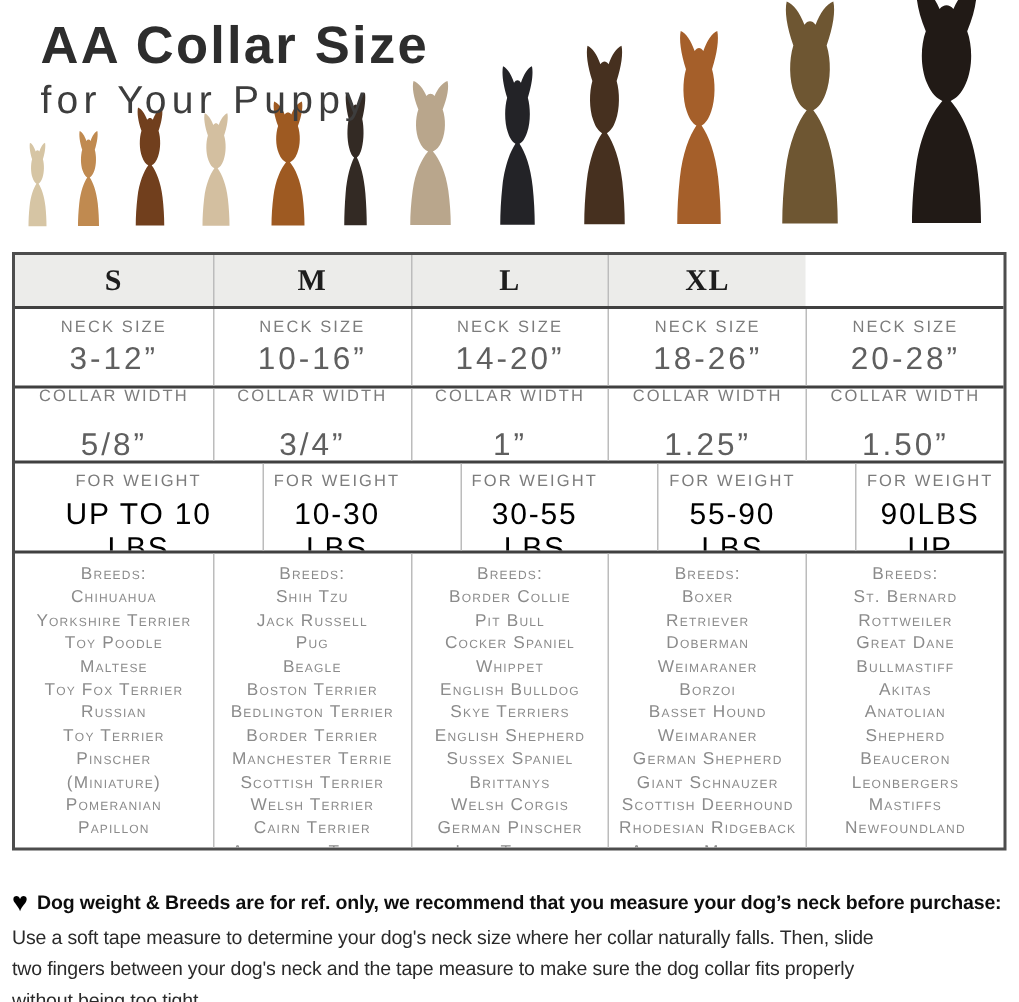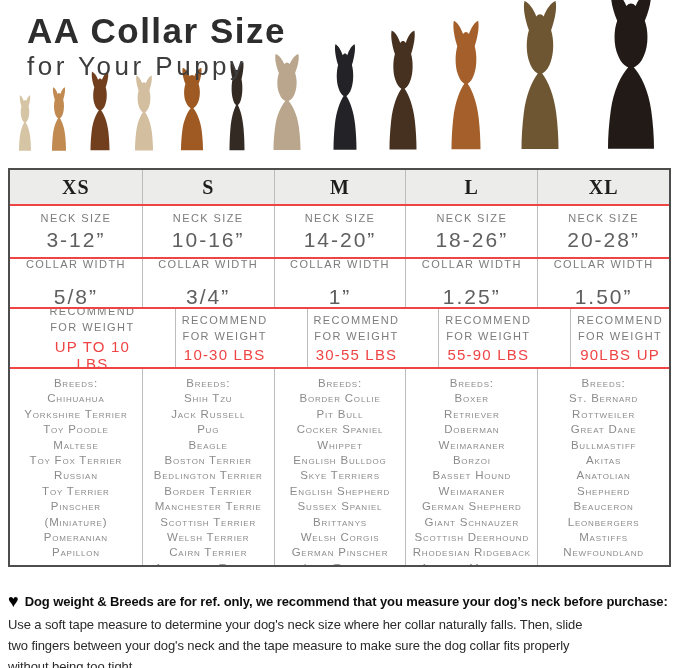--- a/index.html
+++ b/index.html
@@ -25,42 +25,42 @@
     z-index:1;
   }
   .dog{flex:0 0 auto;}
   .dog svg{display:block;}
   
   .size-table{
     position:absolute;left:8px;top:168px;width:663px;
     border:2px solid #4d4d4d;background:#fff;box-sizing:border-box;
   }
   .t-row{display:grid;grid-template-columns:repeat(5,1fr);}
-  .t-row + .t-row{border-top:2px solid #ef4444;}
+  .t-row + .t-row{border-top:2px solid #404040;}
   .cell{
     box-sizing:border-box;display:flex;flex-direction:column;
     align-items:center;justify-content:center;text-align:center;
     border-left:1px solid #bcbcbc;overflow:hidden;
   }
   .cell:first-child{border-left:none;}
   .header-row .cell{
     height:34px;background:#ececea;
     font-family:"Liberation Serif",serif;font-weight:bold;
     font-size:20px;letter-spacing:1px;color:#1d1d1d;
   }
   .neck-row .cell{height:51px;gap:2px;}
   .width-row .cell{height:48px;gap:12px;}
   .weight-row .cell{height:58px;gap:2px;margin-left:33px;}
   .breeds-row .cell{height:196px;justify-content:flex-start;padding-top:7px;}
   .small-label{
     font-size:11px;letter-spacing:1.4px;color:#7c7c7c;white-space:pre-line;
     line-height:1.45;
   }
   .big-value{font-size:21px;letter-spacing:2px;color:#5f5f5f;}
-  .mid-value{font-size:15px;letter-spacing:1.2px;color:#ef4444;}
+  .mid-value{font-size:20px;letter-spacing:1.2px;color:#000000;}
   .breeds-title,.breeds-list{
     font-variant:small-caps;font-size:11.5px;letter-spacing:0.8px;
     color:#8b8b8b;line-height:15.4px;
   }
   .breeds-list{white-space:pre-line;}
   
   .note{position:absolute;left:8px;right:5px;top:592px;}
   .note-line1{display:flex;align-items:center;gap:6px;white-space:nowrap;}
   .heart{font-size:18px;color:#000;line-height:1;}
   .note-bold{
@@ -138,23 +138,20 @@
       <div class="dog">
         <svg width="92" height="166" viewBox="0 0 100 100" preserveAspectRatio="none">
           <path d="M35 21 C29 13 27 6 29 2 C35 3 41 7 45 12 C48 10 52 10 55 12 C59 7 65 3 71 2 C73 6 71 13 65 21 C69 27 69 36 64 42 C61 46 57 48 53 49 C61 54 69 63 72 75 C74 83 75 91 75 98 L25 98 C25 91 26 83 28 75 C31 63 39 54 47 49 C43 48 39 46 36 42 C31 36 31 27 35 21 Z" fill="#211a16"></path>
         </svg>
       </div>
     </div>
 </div>
 
 <div class="size-table" id="sizeTable">
     <div class="t-row header-row">
-      <div class="cell">
-        <div class="header-text">XS</div>
-      </div>
       <div class="cell">
         <div class="header-text">S</div>
       </div>
       <div class="cell">
         <div class="header-text">M</div>
       </div>
       <div class="cell">
         <div class="header-text">L</div>
       </div>
       <div class="cell">

